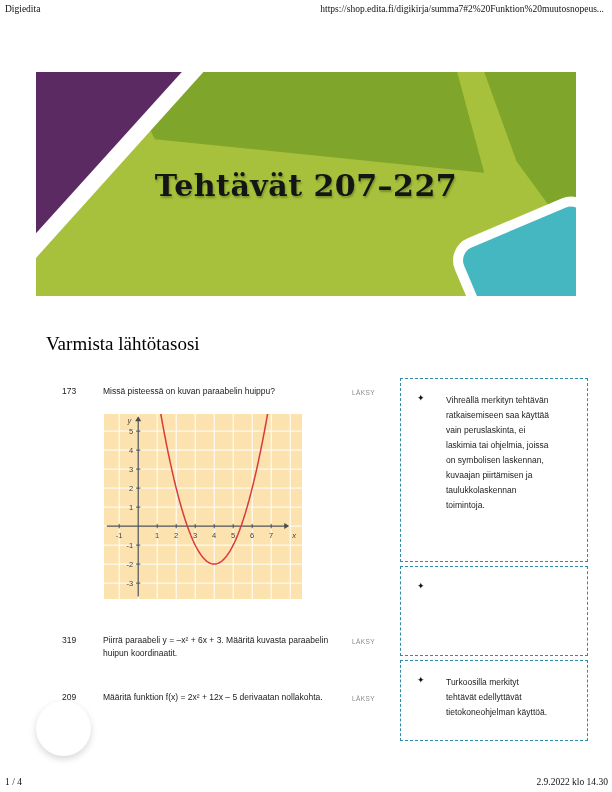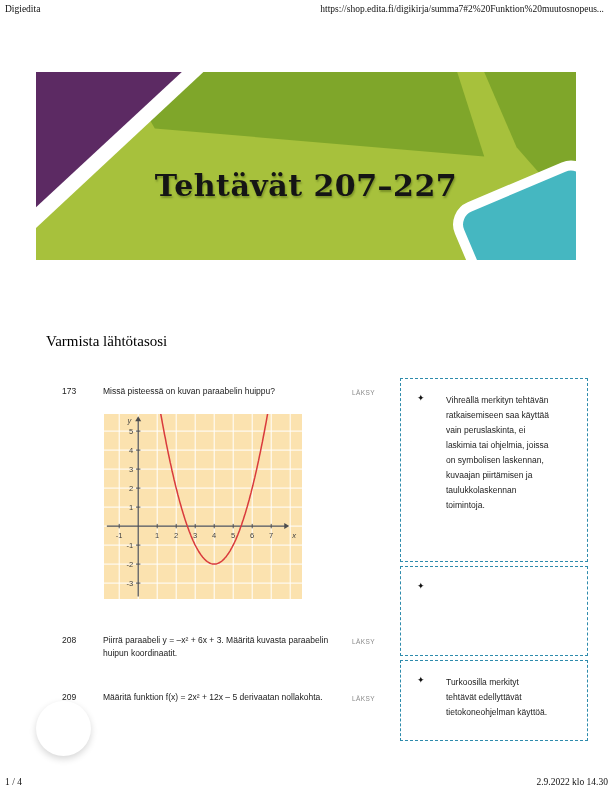--- a/index.html
+++ b/index.html
@@ -8,37 +8,37 @@
     font-family:"Liberation Sans", sans-serif;color:#1a1a1a;overflow:hidden;
   }
   
   .print-meta{position:absolute;font-family:"Liberation Serif", serif;font-size:9.5px;color:#111;white-space:nowrap;}
   #hdr-site{left:5px;top:4px;}
   #hdr-url{right:8px;top:4px;margin-left:48px;}
   #ftr-page{left:5px;top:777px;}
   #ftr-time{right:4px;top:777px;text-align:center;}
 
   
-  .banner{position:absolute;left:36px;top:72px;width:540px;height:188px;background:#a7c13c;overflow:hidden;}
+  .banner{position:absolute;left:36px;top:72px;width:540px;height:224px;background:#a7c13c;overflow:hidden;}
   .banner .shape{position:absolute;left:0;top:0;width:100%;height:100%;}
   .shape-band{background:#7fa62a;clip-path:polygon(16% 0,78% 0,83% 45%,22% 30%);}
   .shape-rightcol{background:#7fa62a;clip-path:polygon(83% 0,100% 0,100% 76%,89% 40%);}
   .shape-white-tri{background:#ffffff;clip-path:polygon(0 0,31% 0,0 83%);}
   .shape-purple-tri{background:#5c2a63;clip-path:polygon(0 0,27% 0,0 72%);}
   .shape-turq{position:absolute;right:-40px;bottom:-52px;width:130px;height:115px;background:#45b7c1;
     border:10px solid #ffffff;border-radius:24px;transform:rotate(-23deg);}
   .banner-title{
     position:absolute;left:0;top:96px;width:100%;text-align:center;
     font-family:"DejaVu Serif", serif;font-weight:bold;font-size:30px;color:#151515;
     letter-spacing:0.5px;text-shadow:1px 2px 2px rgba(40,60,0,0.35);
   }
 
   
   .section-heading{position:absolute;left:46px;top:333px;font-family:"Liberation Serif", serif;
-    font-size:15px;color:#000;}
+    font-size:19px;color:#000;}
 
   
   .ex{position:absolute;left:62px;width:345px;font-size:8.5px;line-height:13px;color:#222;}
   .ex-num{position:absolute;left:0;top:0;}
   .ex-text{position:absolute;left:41px;top:0;width:235px;}
   .ex-tag{position:absolute;left:290px;top:1px;font-size:6.5px;letter-spacing:0.4px;color:#8a8a8a;}
   #ex-207{top:385px;} #ex-208{top:634px;} #ex-209{top:691px;}
 
   
   .graph-wrap{position:absolute;left:104px;top:414px;}
@@ -134,21 +134,21 @@
       <line x1="32" y1="36.10000000000001" x2="36.400000000000006" y2="36.10000000000001" stroke="#4d4d4d" stroke-width="1"></line>
       <text x="29.200000000000003" y="38.70000000000001" text-anchor="end" font-size="7.5" fill="#3f3f3f" font-family="Liberation Sans, sans-serif">4</text>
       <line x1="32" y1="17.10000000000001" x2="36.400000000000006" y2="17.10000000000001" stroke="#4d4d4d" stroke-width="1"></line>
       <text x="29.200000000000003" y="19.70000000000001" text-anchor="end" font-size="7.5" fill="#3f3f3f" font-family="Liberation Sans, sans-serif">5</text>
       <text x="190" y="123.60000000000001" text-anchor="middle" font-style="italic" font-size="7.5" fill="#3f3f3f" font-family="Liberation Sans, sans-serif">x</text>
       <text x="27.200000000000003" y="8.550000000000004" text-anchor="end" font-style="italic" font-size="7.5" fill="#3f3f3f" font-family="Liberation Sans, sans-serif">y</text>
       <polyline points="55.8,-5.7 56.7,-0.3 57.7,5.0 58.6,10.2 59.6,15.3 60.5,20.3 61.5,25.2 62.4,30.1 63.4,34.8 64.3,39.4 65.3,44.0 66.2,48.4 67.2,52.7 68.1,57.0 69.1,61.2 70.0,65.2 71.0,69.2 71.9,73.1 72.9,76.8 73.8,80.5 74.8,84.1 75.7,87.6 76.7,91.0 77.6,94.3 78.6,97.5 79.5,100.6 80.5,103.7 81.4,106.6 82.4,109.4 83.3,112.1 84.3,114.8 85.2,117.3 86.2,119.8 87.1,122.1 88.1,124.4 89.0,126.5 90.0,128.6 90.9,130.6 91.9,132.5 92.8,134.2 93.8,135.9 94.7,137.5 95.7,139.0 96.6,140.4 97.6,141.7 98.5,142.9 99.5,144.1 100.4,145.1 101.4,146.0 102.3,146.9 103.3,147.6 104.2,148.2 105.2,148.8 106.1,149.2 107.1,149.6 108.0,149.9 109.0,150.0 109.9,150.1 110.9,150.1 111.8,150.0 112.8,149.7 113.7,149.4 114.7,149.0 115.6,148.5 116.6,147.9 117.5,147.3 118.5,146.5 119.4,145.6 120.4,144.6 121.3,143.6 122.3,142.4 123.2,141.1 124.2,139.8 125.1,138.3 126.1,136.8 127.0,135.2 128.0,133.4 128.9,131.6 129.9,129.7 130.8,127.7 131.8,125.6 132.7,123.4 133.7,121.1 134.6,118.7 135.6,116.2 136.5,113.6 137.5,110.9 138.4,108.1 139.4,105.2 140.3,102.3 141.3,99.2 142.2,96.1 143.2,92.8 144.1,89.5 145.1,86.0 146.0,82.5 147.0,78.9 147.9,75.1 148.9,71.3 149.8,67.4 150.8,63.4 151.7,59.3 152.7,55.1 153.6,50.8 154.6,46.4 155.5,41.9 156.5,37.3 157.4,32.6 158.4,27.9 159.3,23.0 160.3,18.0 161.2,13.0 162.2,7.8 163.1,2.6 164.1,-2.8" fill="none" stroke="#d93a3c" stroke-width="1.5" stroke-linejoin="round" stroke-linecap="round"></polyline>
     </svg></div>
 
 <div class="ex" id="ex-208">
-  <span class="ex-num">208</span>
+  <span class="ex-num">319</span>
   <span class="ex-text">Piirrä paraabeli y = –x² + 6x + 3. Määritä kuvasta paraabelin huipun koordinaatit.</span>
   <span class="ex-tag">LÄKSY</span>
 </div>
 
 <div class="ex" id="ex-209">
   <span class="ex-num">209</span>
   <span class="ex-text">Määritä funktion f(x) = 2x² + 12x – 5 derivaatan nollakohta.</span>
   <span class="ex-tag">LÄKSY</span>
 </div>
 

